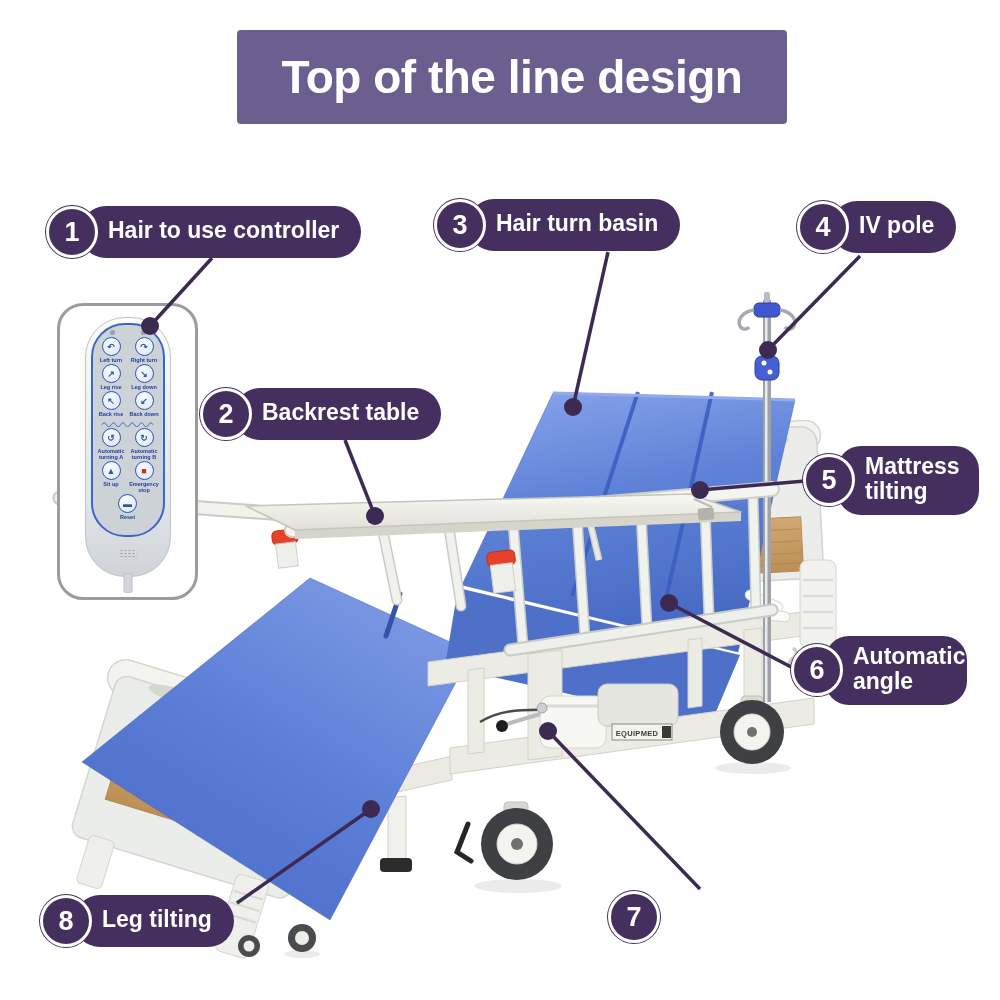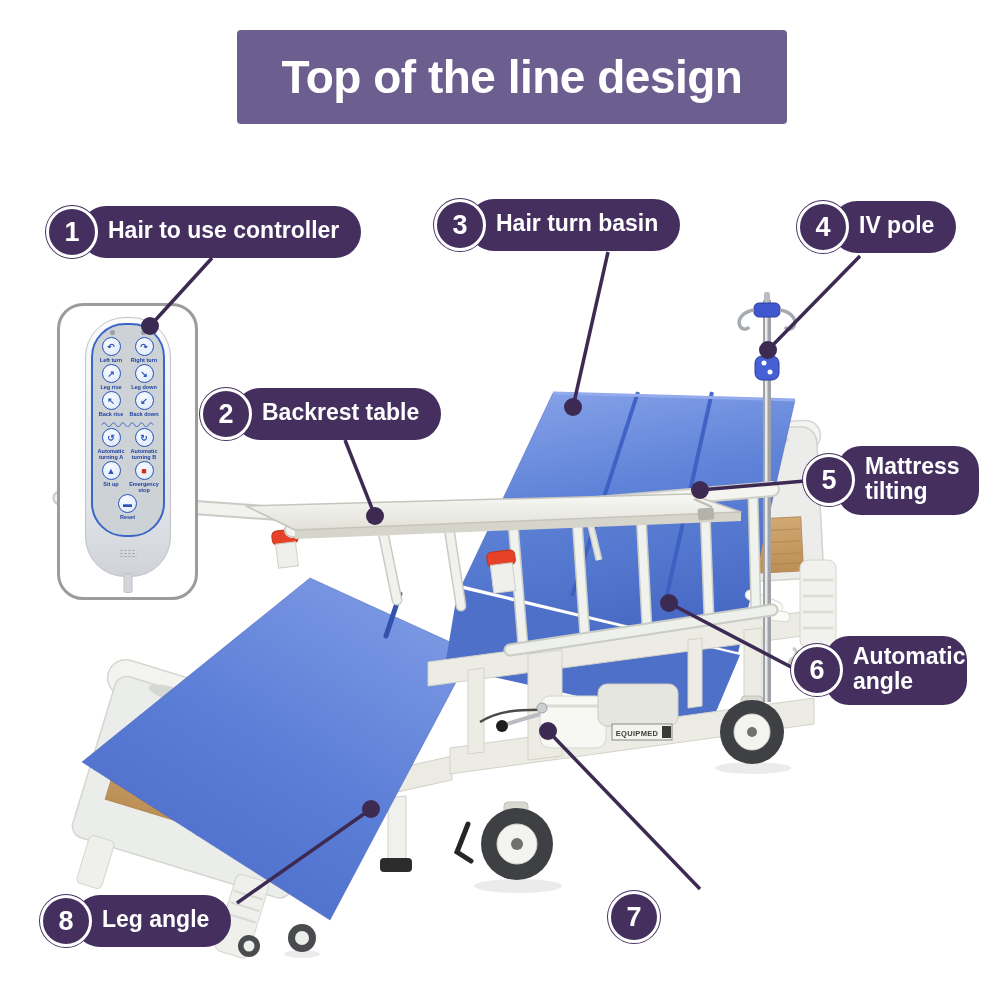--- a/index.html
+++ b/index.html
@@ -291,21 +291,21 @@
 </div>
 <div class="callout two" style="left:791px;top:636px;">
   <div class="num">6</div>
   <div class="pill">Automatic angle</div>
 </div>
 <div class="callout" style="left:608px;top:891px;">
   <div class="num">7</div>
 </div>
 <div class="callout" style="left:40px;top:895px;">
   <div class="num">8</div>
-  <div class="pill">Leg angle</div>
+  <div class="pill">Leg tilting</div>
 </div>
 
 <div class="controller-box">
   <div class="remote">
     <div class="rpanel">
       <div class="leds">
           <span class="led"></span>
           <span class="led"></span>
         </div>
       <div class="rrow">

